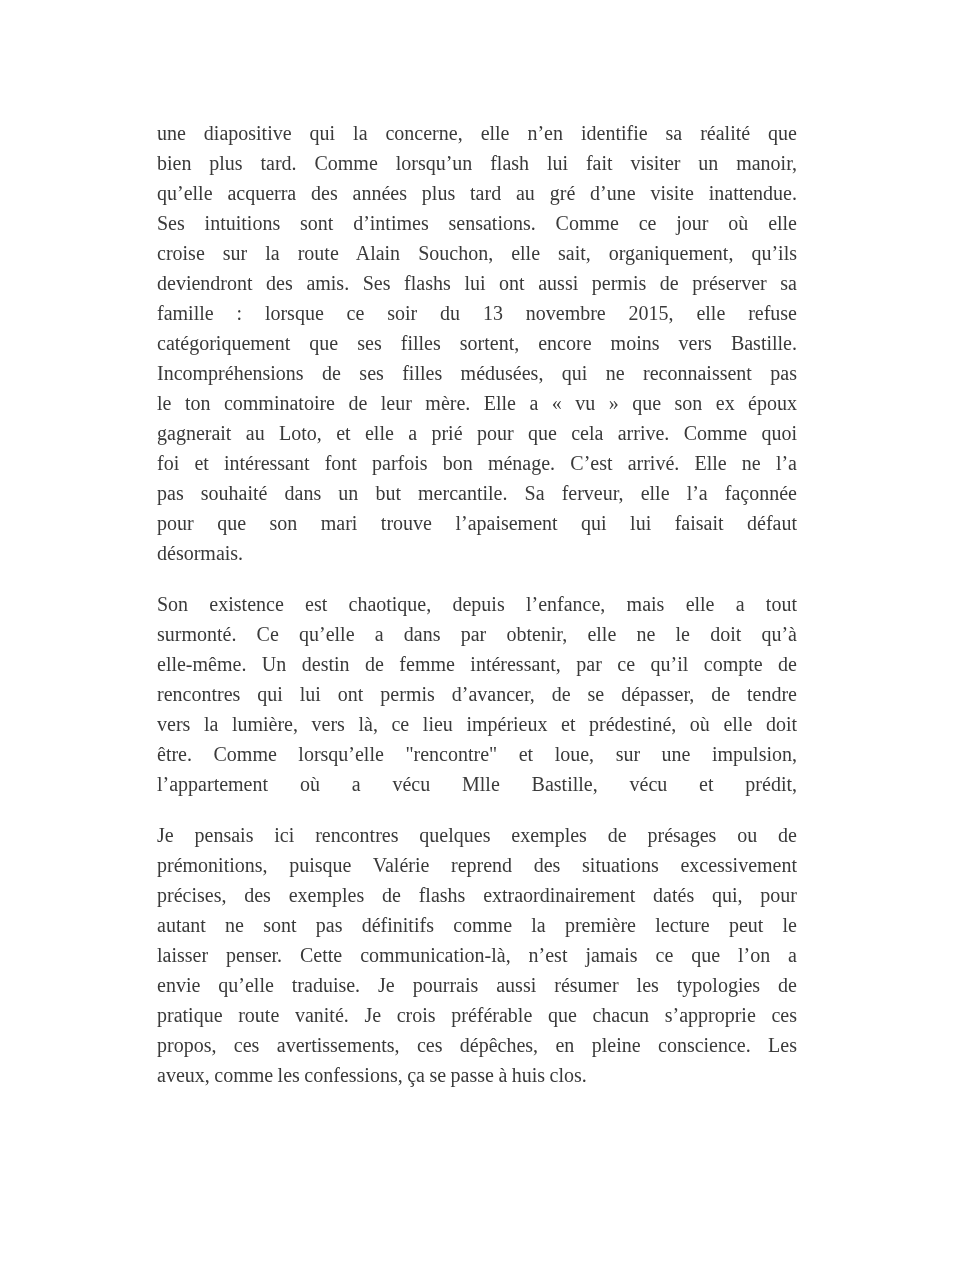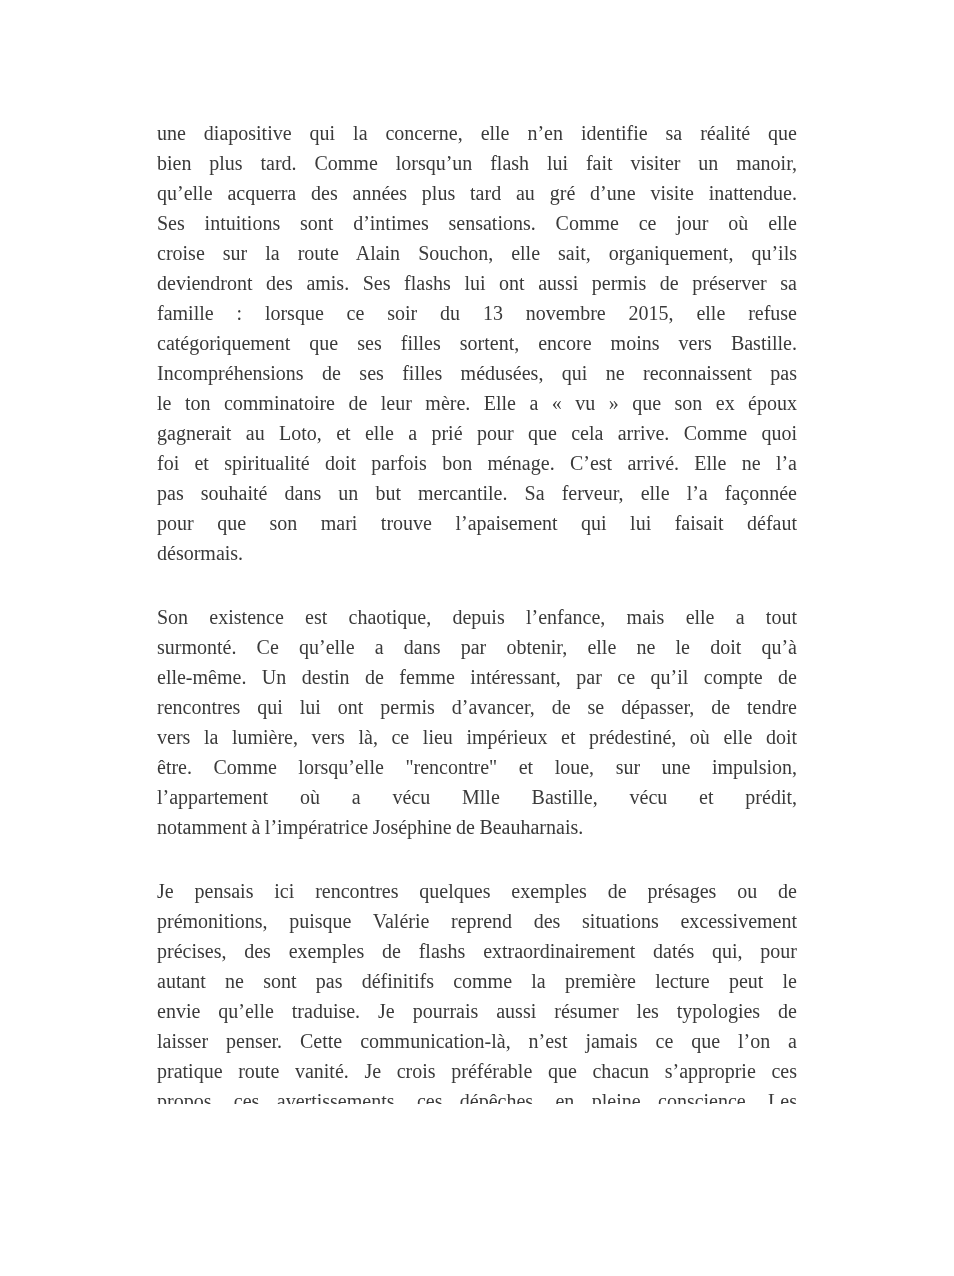--- a/index.html
+++ b/index.html
@@ -20,21 +20,21 @@
     position: absolute;
     left: 157px;
     top: 118px;
     width: 640px;
     color: var(--text);
     font-size: 20px;
     line-height: 30px;
     word-spacing: -0.5px;
   }
   .paragraph { margin: 0; }
-  .paragraph + .paragraph { margin-top: 34px; }
+  .paragraph + .paragraph { margin-top: 21px; }
   .line {
     height: 30px;
     overflow: hidden;
     text-align: justify;
     text-align-last: justify;
   }
   .line.last {
     text-align-last: left;
   }
   .page-number {
@@ -56,41 +56,40 @@
         <div class="line">bien plus tard. Comme lorsqu’un flash lui fait visiter un manoir,</div>
         <div class="line">qu’elle acquerra des années plus tard au gré d’une visite inattendue.</div>
         <div class="line">Ses intuitions sont d’intimes sensations. Comme ce jour où elle</div>
         <div class="line">croise sur la route Alain Souchon, elle sait, organiquement, qu’ils</div>
         <div class="line">deviendront des amis. Ses flashs lui ont aussi permis de préserver sa</div>
         <div class="line">famille : lorsque ce soir du 13 novembre 2015, elle refuse</div>
         <div class="line">catégoriquement que ses filles sortent, encore moins vers Bastille.</div>
         <div class="line">Incompréhensions de ses filles médusées, qui ne reconnaissent pas</div>
         <div class="line">le ton comminatoire de leur mère. Elle a « vu » que son ex époux</div>
         <div class="line">gagnerait au Loto, et elle a prié pour que cela arrive. Comme quoi</div>
-        <div class="line">foi et spiritualité doit parfois bon ménage. C’est arrivé. Elle ne l’a</div>
+        <div class="line">foi et intéressant font parfois bon ménage. C’est arrivé. Elle ne l’a</div>
         <div class="line">pas souhaité dans un but mercantile. Sa ferveur, elle l’a façonnée</div>
         <div class="line">pour que son mari trouve l’apaisement qui lui faisait défaut</div>
         <div class="line last">désormais.</div>
       </div>
       <div class="paragraph">
         <div class="line">Son existence est chaotique, depuis l’enfance, mais elle a tout</div>
         <div class="line">surmonté. Ce qu’elle a dans par obtenir, elle ne le doit qu’à</div>
         <div class="line">elle-même. Un destin de femme intéressant, par ce qu’il compte de</div>
         <div class="line">rencontres qui lui ont permis d’avancer, de se dépasser, de tendre</div>
         <div class="line">vers la lumière, vers là, ce lieu impérieux et prédestiné, où elle doit</div>
         <div class="line">être. Comme lorsqu’elle "rencontre" et loue, sur une impulsion,</div>
         <div class="line">l’appartement où a vécu Mlle Bastille, vécu et prédit,</div>
-        <div class="line last">notamment à l’impératrice Joséphine de Beauharnais.</div>
       </div>
       <div class="paragraph">
         <div class="line">Je pensais ici rencontres quelques exemples de présages ou de</div>
         <div class="line">prémonitions, puisque Valérie reprend des situations excessivement</div>
         <div class="line">précises, des exemples de flashs extraordinairement datés qui, pour</div>
         <div class="line">autant ne sont pas définitifs comme la première lecture peut le</div>
+        <div class="line">laisser penser. Cette communication-là, n’est jamais ce que l’on a</div>
         <div class="line">envie qu’elle traduise. Je pourrais aussi résumer les typologies de</div>
-        <div class="line">laisser penser. Cette communication-là, n’est jamais ce que l’on a</div>
         <div class="line">pratique route vanité. Je crois préférable que chacun s’approprie ces</div>
         <div class="line">propos, ces avertissements, ces dépêches, en pleine conscience. Les</div>
         <div class="line last">aveux, comme les confessions, ça se passe à huis clos.</div>
       </div>
     </div>
   <div class="page-number">173</div>
 </div>
 
 </body></html>

